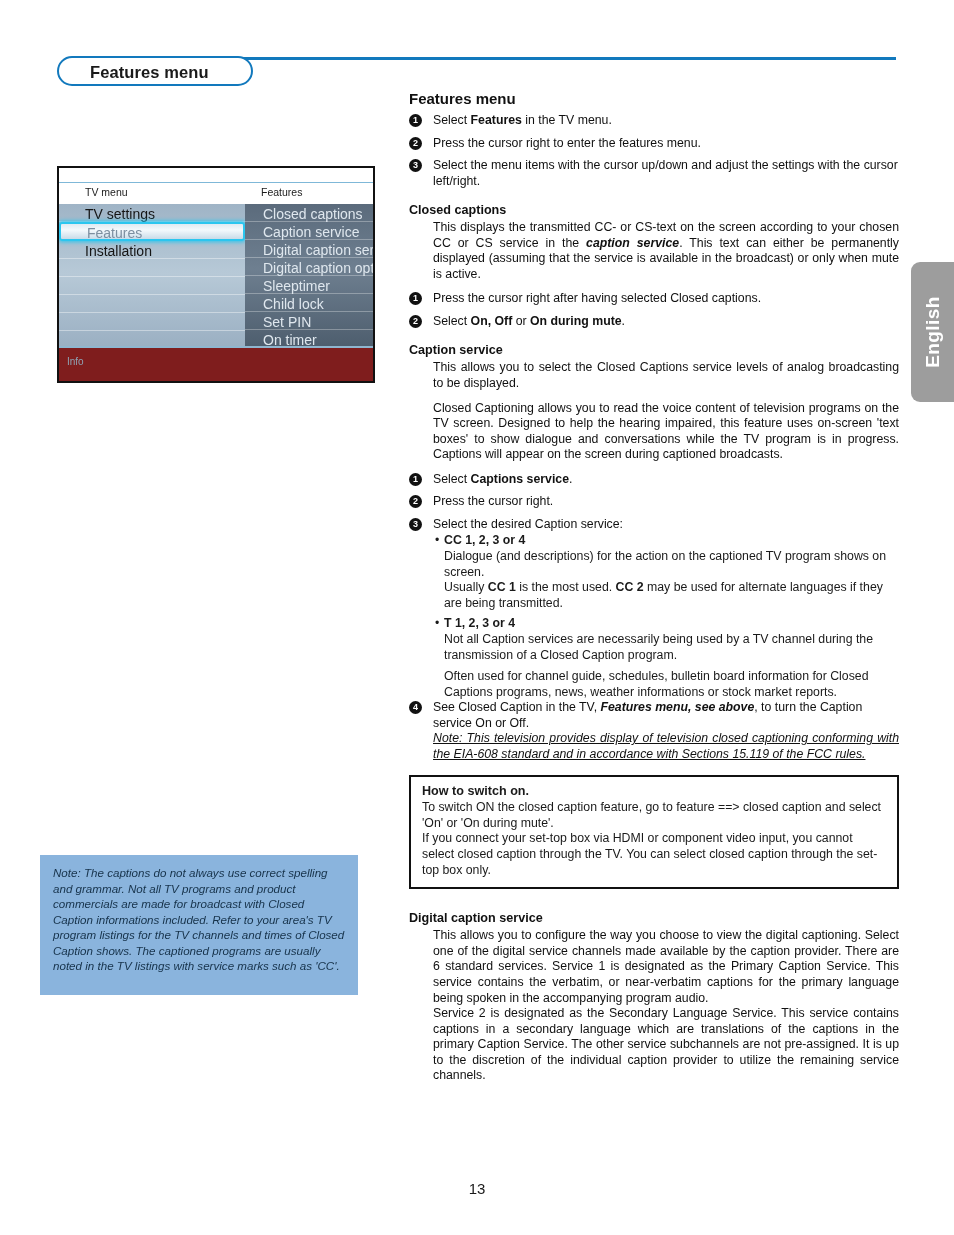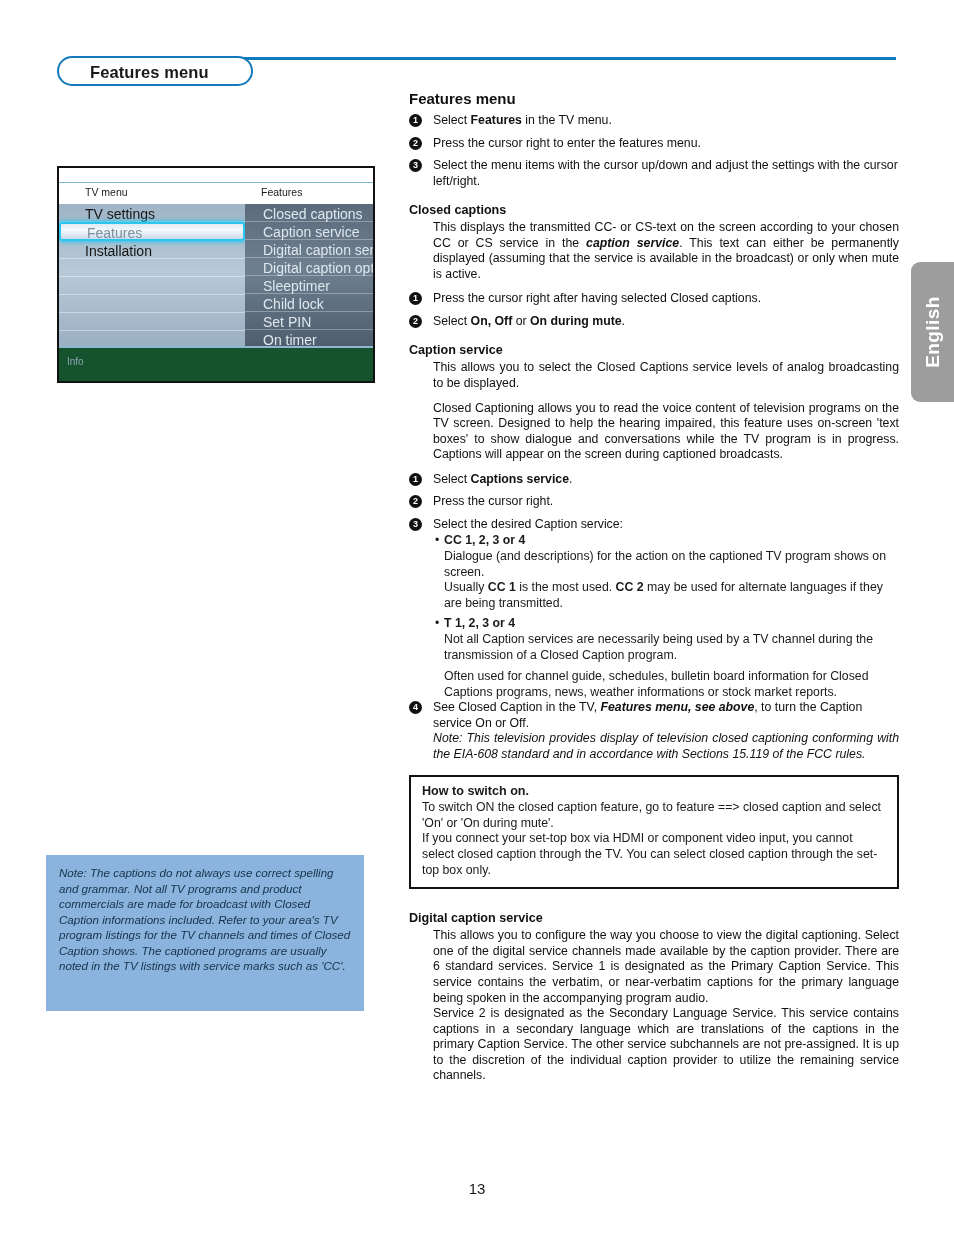--- a/index.html
+++ b/index.html
@@ -162,38 +162,38 @@
   .row.selected .row-label {
     color: #7d8fa0;
     top: 1px;
   }
 
   .tv-footer {
     position: absolute;
     left: 0; bottom: 0;
     width: 100%;
     height: 33px;
-    background: #14532d;
+    background: #7f1d1d;
     border-top: 2px solid #8fb6cf;
   }
   .tv-footer .info {
     position: absolute;
     left: 8px;
     top: 8px;
     font-size: 10px;
     color: #8fa3b4;
   }
 
   
   .note-box {
     position: absolute;
-    left: 46px;
+    left: 40px;
     top: 855px;
     width: 318px;
-    height: 156px;
+    height: 140px;
     background: #8ab4dd;
   }
   .note-box p {
     margin: 0;
     padding: 10px 13px 0 13px;
     font-size: 11.6px;
     line-height: 15.5px;
     font-style: italic;
     color: #16324a;
   }
@@ -424,21 +424,21 @@
   <p class="sub-text" style="margin-bottom:5px;">Usually <b>CC 1</b> is the most used. <b>CC 2</b> may be used for alternate languages if they are being transmitted.</p>
 
   <p class="sub-bullet"><span class="dot">•</span><b>T 1, 2, 3 or 4</b></p>
   <p class="sub-text" style="margin-bottom:6px;">Not all Caption services are necessarily being used by a TV channel during the transmission of a Closed Caption program.</p>
   <p class="sub-text">Often used for channel guide, schedules, bulletin board information for Closed Captions programs, news, weather informations or stock market reports.</p>
 
   <div class="step" style="margin-bottom:0;">
     <span class="bullet-num">4</span>
     <span>See Closed Caption in the TV, <i class="bi">Features menu, see above</i>, to turn the Caption service On or Off.</span>
   </div>
-  <p class="indent note-italic" style="margin-bottom:12px;">Note: This television provides display of television closed captioning conforming with the EIA-608 standard and in accordance with Sections 15.119 of the FCC rules.</p>
+  <p class="indent note-italic" style="margin-bottom:12px;text-decoration:underline;">Note: This television provides display of television closed captioning conforming with the EIA-608 standard and in accordance with Sections 15.119 of the FCC rules.</p>
 
   <div class="switch-box">
     <p class="hdr">How to switch on.</p>
     <p>To switch ON the closed caption feature, go to feature ==&gt; closed caption and select 'On' or 'On during mute'.</p>
     <p>If you connect your set-top box via HDMI or component video input, you cannot select closed caption through the TV. You can select closed caption through the set-top box only.</p>
   </div>
 
   <div class="digital-block">
     <h3 class="sub-title" style="margin-top:0;">Digital caption service</h3>
     <p class="indent tight">This allows you to configure the way you choose to view the digital captioning. Select one of the digital service channels made available by the caption provider. There are 6 standard services. Service 1 is designated as the Primary Caption Service. This service contains the verbatim, or near-verbatim captions for the primary language being spoken in the accompanying program audio.</p>

